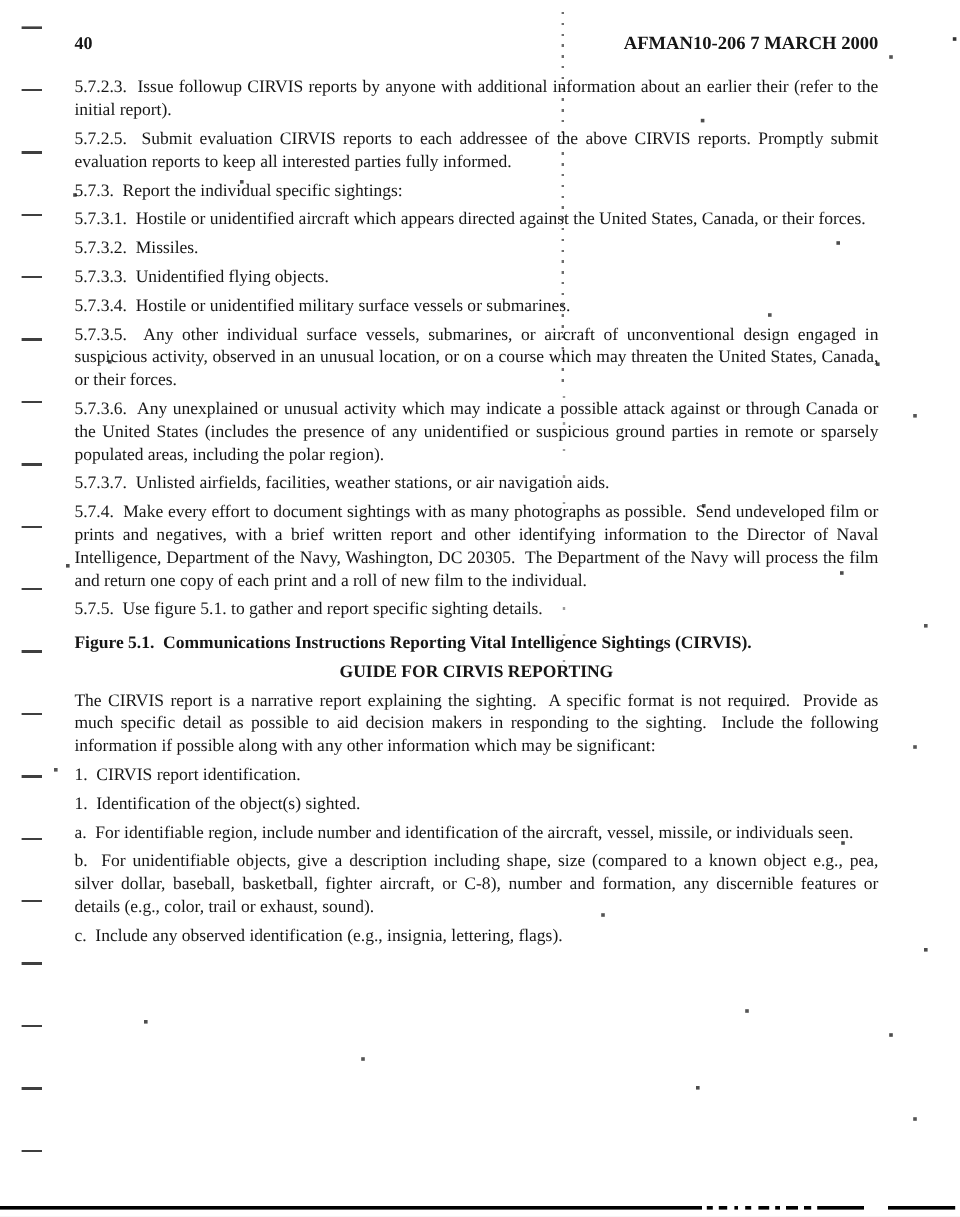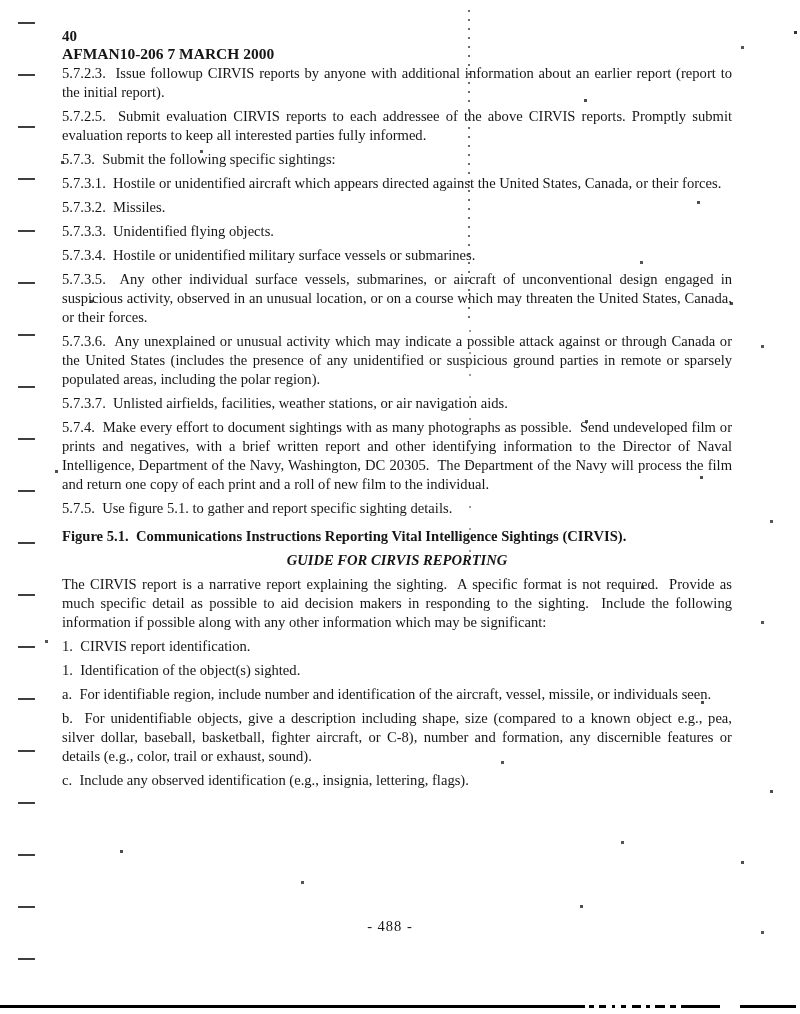--- a/index.html
+++ b/index.html
@@ -5,33 +5,33 @@
   html,body{margin:0;padding:0;background:#e8e8e8;}
   .page{
     position:relative;width:800px;height:1014px;background:#ffffff;
     font-family:"Liberation Serif","DejaVu Serif",serif;color:#161616;
     overflow:hidden;margin:0 auto;
   }
   
   .hdr{
     position:absolute;top:28px;left:62px;width:670px;
     display:flex;justify-content:space-between;align-items:baseline;
-    font-weight:bold;font-size:15.5px;flex-direction:column;
+    font-weight:bold;font-size:15.5px;
   }
   .hdr .pg{font-size:15px;}
   
   .content{
     position:absolute;top:64px;left:62px;width:670px;
     font-size:14.6px;line-height:19px;text-align:justify;
   }
   .content p{margin:0 0 5px 0;white-space:pre-wrap;}
   .ind2{margin-left:48px;}
   .sub{margin-left:23px;}
   .fig-caption{font-weight:bold;margin-top:9px !important;}
-  .fig-title{font-weight:bold;text-align:center;margin:2px 0 5px 0 !important;font-style:italic;}
+  .fig-title{font-weight:bold;text-align:center;margin:2px 0 5px 0 !important;}
   
   .footer{
     position:absolute;top:918px;left:0;width:780px;text-align:center;
     font-size:14.5px;letter-spacing:1px;
   }
   
   .binder-marks{
     position:absolute;left:18px;top:22px;width:17px;height:948px;
     background:repeating-linear-gradient(to bottom,#1d1d1d 0 2px,transparent 2px 52px);
     opacity:.85;
@@ -71,44 +71,43 @@
   <div class="vdots-top"></div>
   <div class="vdots-low"></div>
   <div class="noise"></div>
 
   <div class="hdr">
     <span class="pg">40</span>
     <span>AFMAN10-206  7 MARCH 2000</span>
   </div>
 
   <div class="content">
-    <p class="ind2">5.7.2.3.  Issue followup CIRVIS reports by anyone with additional information about an earlier report (report to the initial report).</p>
+    <p class="ind2">5.7.2.3.  Issue followup CIRVIS reports by anyone with additional information about an earlier their (refer to the initial report).</p>
     <p class="ind2">5.7.2.5.  Submit evaluation CIRVIS reports to each addressee of the above CIRVIS reports. Promptly submit evaluation reports to keep all interested parties fully informed.</p>
-    <p>5.7.3.  Submit the following specific sightings:</p>
+    <p>5.7.3.  Report the individual specific sightings:</p>
     <p class="ind2">5.7.3.1.  Hostile or unidentified aircraft which appears directed against the United States, Canada, or their forces.</p>
     <p class="ind2">5.7.3.2.  Missiles.</p>
     <p class="ind2">5.7.3.3.  Unidentified flying objects.</p>
     <p class="ind2">5.7.3.4.  Hostile or unidentified military surface vessels or submarines.</p>
     <p class="ind2">5.7.3.5.  Any other individual surface vessels, submarines, or aircraft of unconventional design engaged in suspicious activity, observed in an unusual location, or on a course which may threaten the United States, Canada, or their forces.</p>
     <p class="ind2">5.7.3.6.  Any unexplained or unusual activity which may indicate a possible attack against or through Canada or the United States (includes the presence of any unidentified or suspicious ground parties in remote or sparsely populated areas, including the polar region).</p>
     <p class="ind2">5.7.3.7.  Unlisted airfields, facilities, weather stations, or air navigation aids.</p>
     <p>5.7.4.  Make every effort to document sightings with as many photographs as possible.  Send undeveloped film or prints and negatives, with a brief written report and other identifying information to the Director of Naval Intelligence, Department of the Navy, Washington, DC 20305.  The Department of the Navy will process the film and return one copy of each print and a roll of new film to the individual.</p>
     <p>5.7.5.  Use figure 5.1. to gather and report specific sighting details.</p>
 
     <p class="fig-caption">Figure 5.1.  Communications Instructions Reporting Vital Intelligence Sightings (CIRVIS).</p>
     <p class="fig-title">GUIDE FOR CIRVIS REPORTING</p>
     <p>The CIRVIS report is a narrative report explaining the sighting.  A specific format is not required.  Provide as much specific detail as possible to aid decision makers in responding to the sighting.  Include the following information if possible along with any other information which may be significant:</p>
     <p>1.  CIRVIS report identification.</p>
     <p>1.  Identification of the object(s) sighted.</p>
     <p class="sub">a.  For identifiable region, include number and identification of the aircraft, vessel, missile, or individuals seen.</p>
     <p class="sub">b.  For unidentifiable objects, give a description including shape, size (compared to a known object e.g., pea, silver dollar, baseball, basketball, fighter aircraft, or C-8), number and formation, any discernible features or details (e.g., color, trail or exhaust, sound).</p>
     <p class="sub">c.  Include any observed identification (e.g., insignia, lettering, flags).</p>
   </div>
 
-  <div class="footer">- 488 -</div>
 
   <div class="bottom-rule">
     <div class="seg" style="left:0;width:585px;"></div>
     <div class="seg" style="left:589px;width:5px;"></div>
     <div class="seg" style="left:599px;width:7px;"></div>
     <div class="seg" style="left:612px;width:3px;"></div>
     <div class="seg" style="left:621px;width:5px;"></div>
     <div class="seg" style="left:632px;width:9px;"></div>
     <div class="seg" style="left:646px;width:4px;"></div>
     <div class="seg" style="left:655px;width:10px;"></div>

